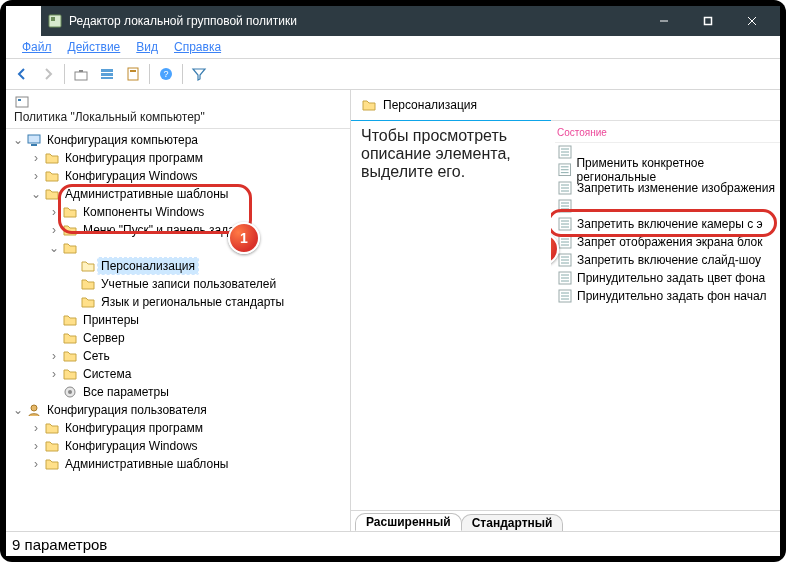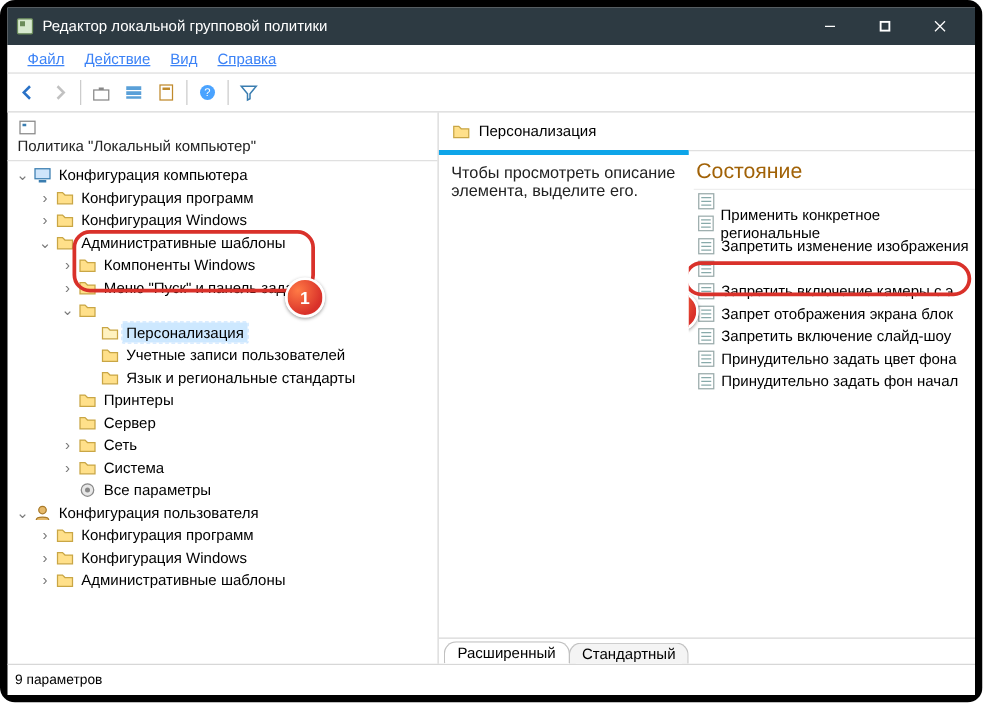--- a/index.html
+++ b/index.html
@@ -28,20 +28,21 @@
   }
   .titlebar {
     height: 30px;
     background: #2d3a42;
     color: #fff;
     display: flex;
     align-items: center;
     padding: 0 6px;
     font-size: 12px;
     gap: 6px;
+    margin-left: 35px;
   }
   .titlebar .app-icon {
     width: 16px;
     height: 16px;
     display: flex;
     align-items: center;
     justify-content: center;
   }
   .titlebar .title-text {
     flex: 1;
@@ -198,37 +199,37 @@
     font-size: 12px;
   }
   .right-body {
     flex: 1;
     display: flex;
     min-height: 0;
   }
   .desc-col {
     width: 200px;
     padding: 6px 10px;
-    font-size: 13px;
+    font-size: 16px;
     color: #222;
-    border-top: 4px solid #0ea5e9;
+    border-top: 1px solid #0ea5e9;
     box-sizing: border-box;
   }
   .list-col {
     flex: 1;
     border-top: 1px solid #e0e0e0;
     padding: 2px 0 0 4px;
     box-sizing: border-box;
     overflow: hidden;
     position: relative;
   }
   .list-header {
-    font-size: 17px;
+    font-size: 10px;
     padding: 4px 4px 4px 2px;
-    color: #a16207;
+    color: #ec4899;
   }
   .list-items {
     border-top: 1px solid #eee;
   }
   .list-row {
     display: flex;
     align-items: center;
     gap: 4px;
     height: 18px;
     font-size: 12px;
@@ -236,20 +237,21 @@
   }
   .list-row .setting-ico { width: 16px; height: 16px; display:flex; align-items:center; justify-content:center; }
   .tabs {
     height: 20px;
     display: flex;
     align-items: center;
     padding-left: 4px;
     font-size: 12px;
     border-top: 1px solid #d7d7d7;
     gap: 0;
+    font-weight: bold;
   }
   .tab {
     padding: 1px 10px;
     border: 1px solid #c0c0c0;
     border-bottom: none;
     border-top-left-radius: 10px;
     border-top-right-radius: 10px;
     background: #f4f4f4;
     margin-right: -1px;
     position: relative;
@@ -257,21 +259,21 @@
   }
   .tab.active {
     background: #fff;
     border-bottom: 1px solid #fff;
     z-index: 2;
   }
   .statusbar {
     height: 20px;
     border-top: 1px solid #d7d7d7;
     padding: 2px 6px;
-    font-size: 11px;
+    font-size: 15px;
     display: flex;
     align-items: center;
     text-align: right;
   }
   
   .svg-mute { fill: none; stroke: currentColor; stroke-width: 1.5; }
 </style>
 </head>
 <body>
 

